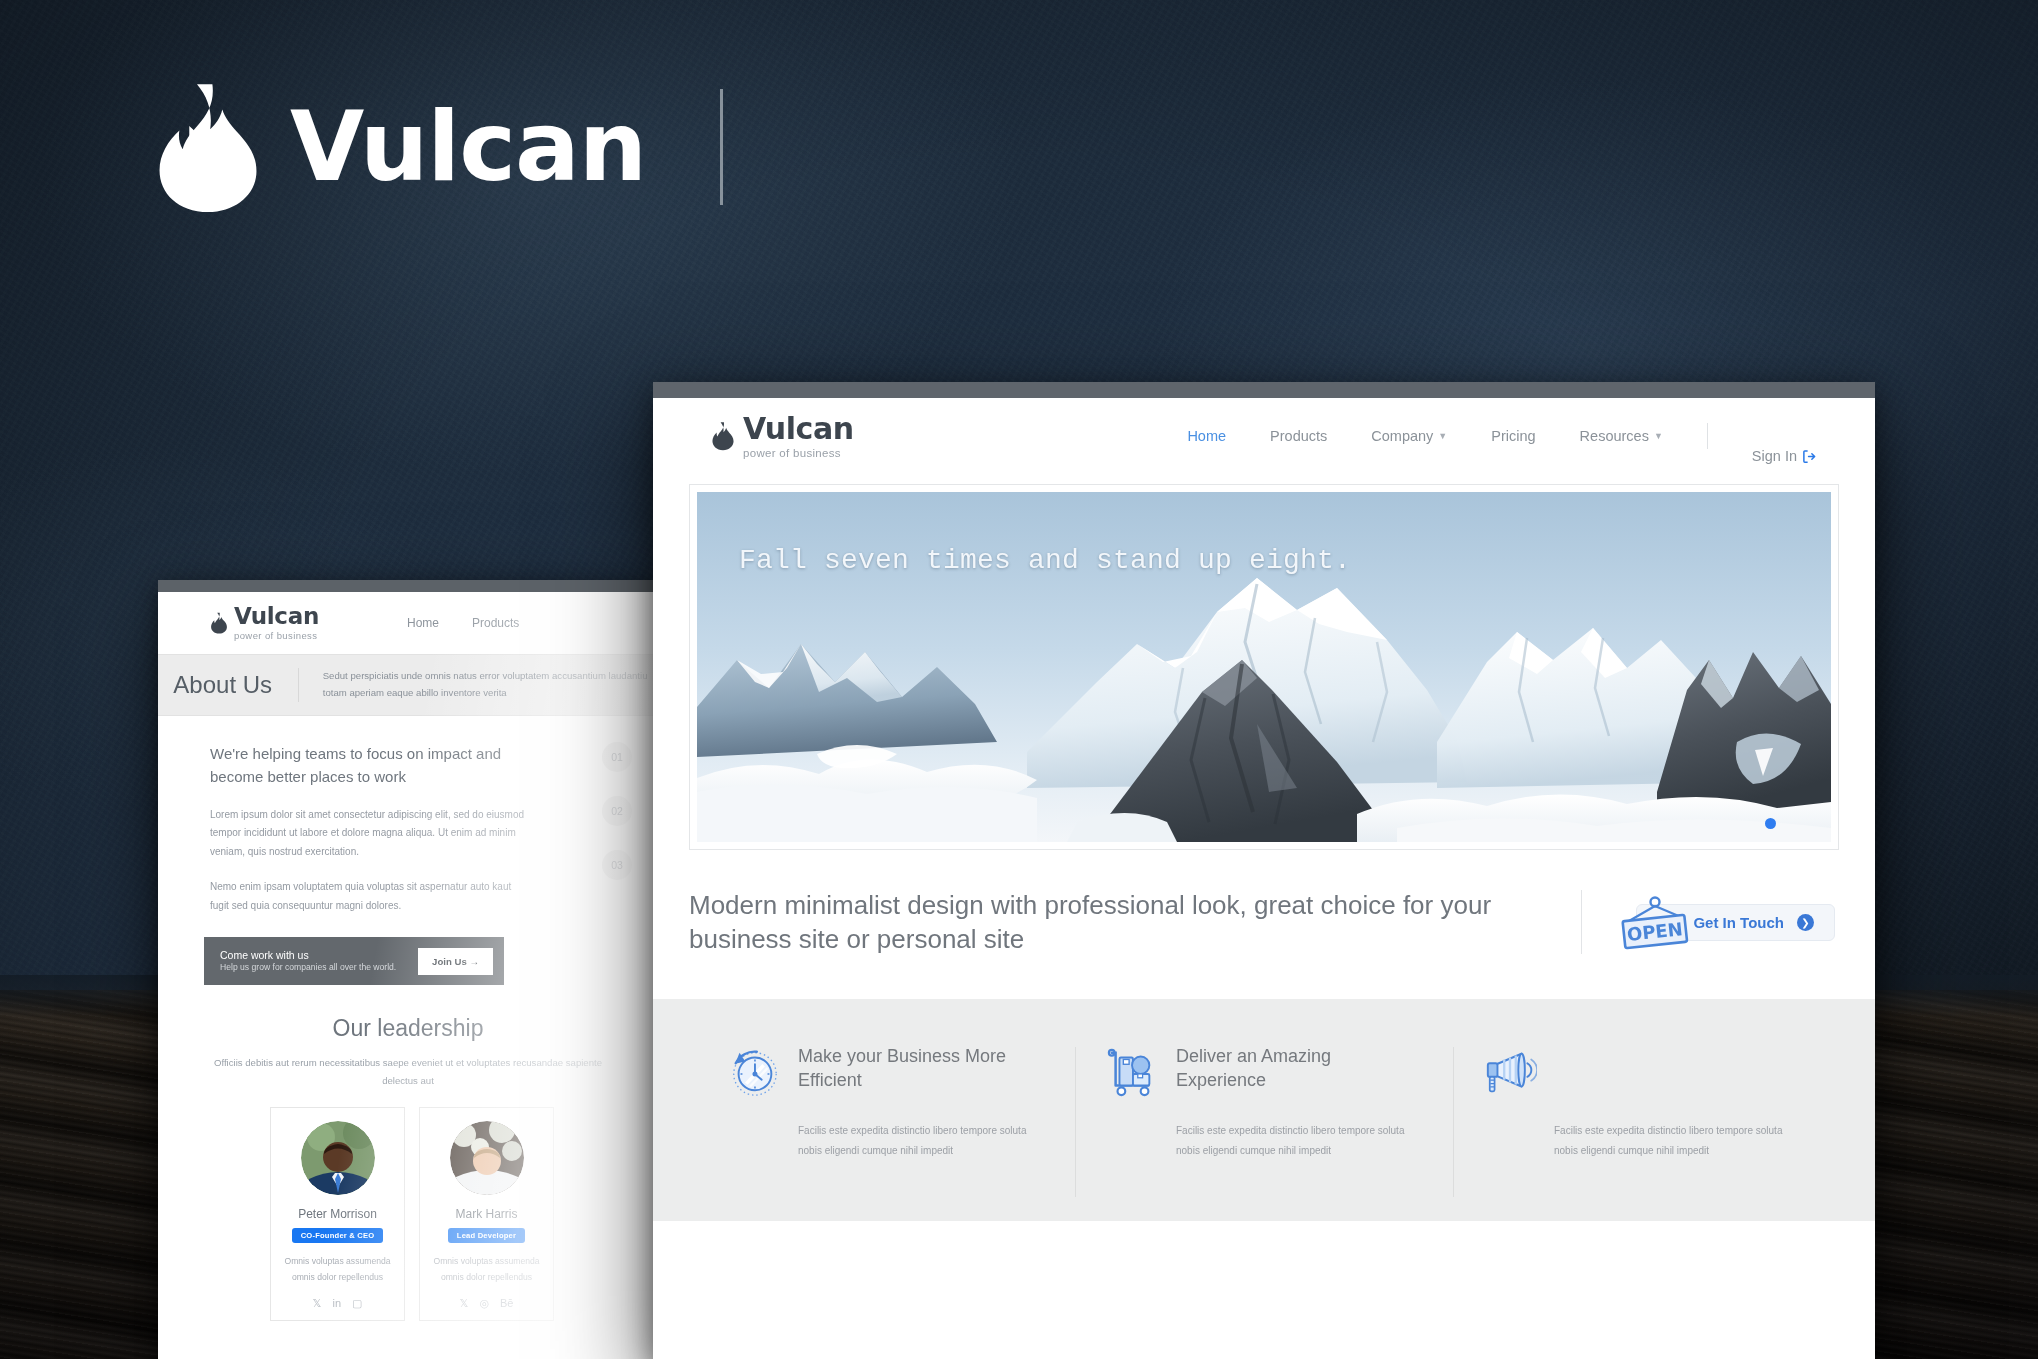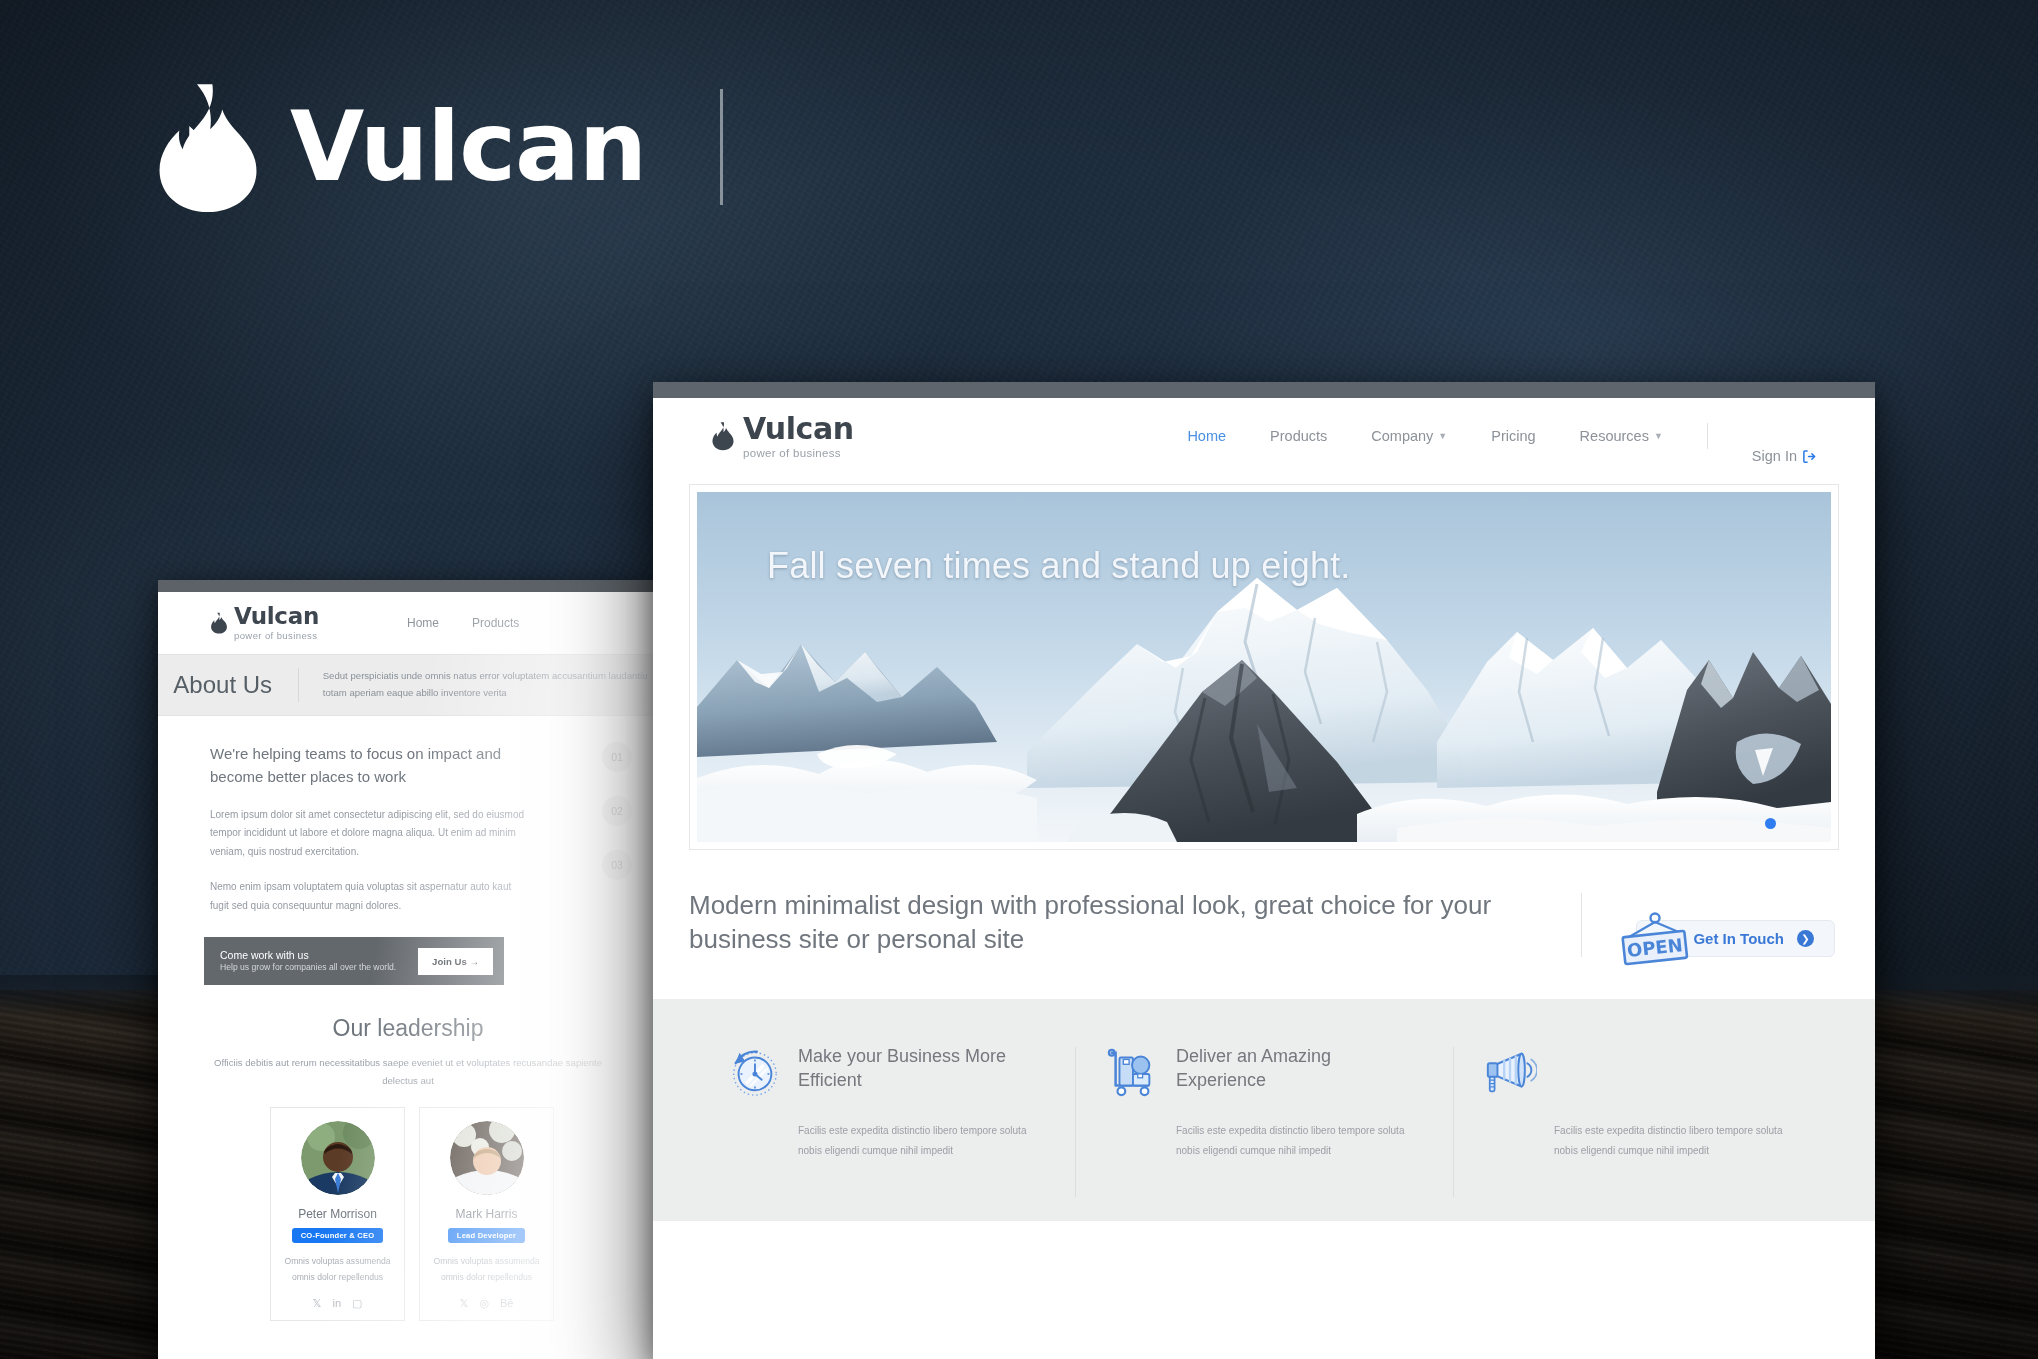--- a/index.html
+++ b/index.html
@@ -159,32 +159,31 @@
     display: inline-flex; align-items: center; gap: 7px; text-decoration: none; margin-top: 40px;
   }
 
   .hero-wrap { margin: 10px 36px 0; border: 1px solid #e4e6e8; padding: 7px; background: #fff; }
   .hero {
     position: relative; height: 350px; overflow: hidden;
     background: linear-gradient(180deg,#b8cfe0 0%, #c9dced 30%, #dce9f3 56%, #f0f4f7 100%);
   }
   .hero-title {
     position: absolute; left: 42px; top: 53px; z-index: 5;
-    font-size: 36px; color: #f2f6fa; font-weight: 400; letter-spacing: .2px;
+    font-size: 28px; color: #f2f6fa; font-weight: 400; letter-spacing: .2px;
     text-shadow: 0 1px 3px rgba(40,60,80,.35);
-    font-family: Liberation Sans, sans-serif;
-    margin-left: 28px;
+    font-family: Liberation Mono, monospace;
   }
   .hero-dot {
     position: absolute; right: 55px; bottom: 13px; width: 11px; height: 11px;
     border-radius: 50%; background: #2f7df0; z-index: 6;
   }
 
   .promo {
-    display: flex; align-items: flex-end; padding: 38px 40px 42px 36px; gap: 16px;
+    display: flex; align-items: center; padding: 38px 40px 42px 36px; gap: 16px;
   }
   .promo-text { font-size: 26px; color: #70767d; line-height: 1.32; font-weight: 400; flex: 1; }
   .promo-sep { width: 1px; height: 64px; background: #e2e4e7; margin: 0 38px 0 10px; }
   .promo-btn {
     display: flex; align-items: center; background: #f3f6fa; border: 1px solid #e5eaf1;
     border-radius: 6px; padding: 9px 20px 9px 56px; position: relative; min-width: 186px;
   }
   .promo-btn .label { font-size: 15px; font-weight: 700; color: #3a78d6; white-space: nowrap; }
   .promo-btn .arrow {
     width: 17px; height: 17px; border-radius: 50%; background: #3a78d6; color: #fff;

